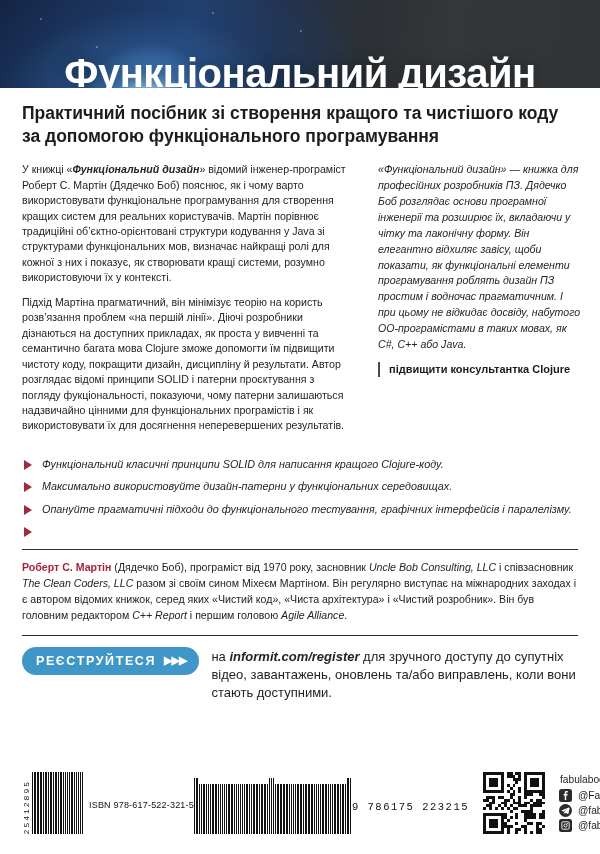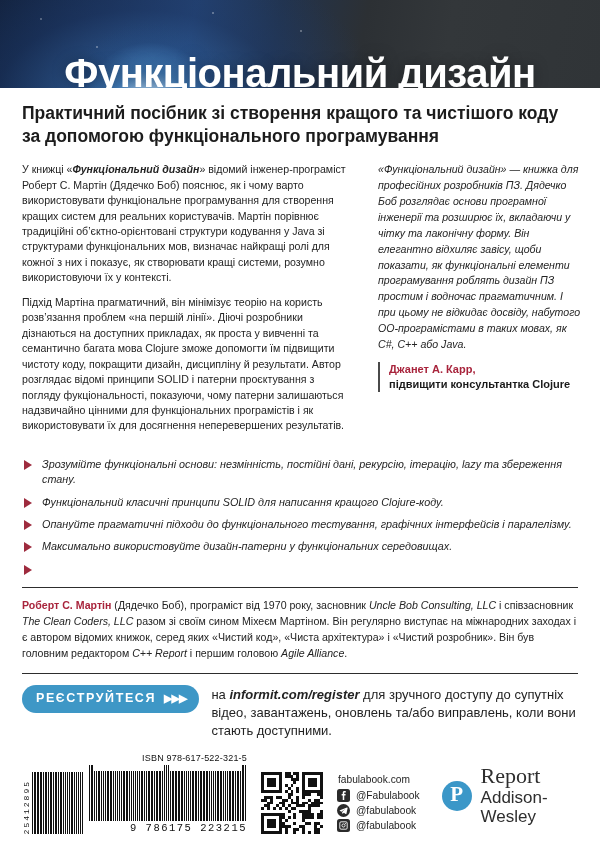--- a/index.html
+++ b/index.html
@@ -214,21 +214,21 @@
     writing-mode: vertical-rl;
     transform: rotate(180deg);
     font-family: "Liberation Mono", monospace;
     font-size: 8px;
     letter-spacing: 2px;
     color: #111;
     margin-right: 1px;
   }
   .bars { display: flex; align-items: flex-end; }
   .bar { background: #111; margin-right: 1px; }
-  .ean-block { display: flex; flex-direction: column; align-items: flex-end; }
+  .ean-block { display: flex; flex-direction: row; align-items: center; }
   .isbn-text {
     font-family: "Liberation Sans", sans-serif;
     font-size: 9px;
     color: #111;
     letter-spacing: 0.2px;
     margin-bottom: 2px;
   }
   .ean-digits {
     font-family: "Liberation Mono", monospace;
     font-size: 10.5px;
@@ -335,43 +335,38 @@
 <div class="cols">
 
   <div class="col-left">
     <p class="body-p"><span>У книжці «</span><i>Функціональний дизайн</i><span>» відомий інженер-програміст Роберт С. Мартін (Дядечко Боб) пояснює, як і чому варто використовувати функціональне програмування для створення кращих систем для реальних користувачів. Мартін порівнює традиційні об’єктно-орієнтовані структури кодування у Java зі структурами функціональних мов, визначає найкращі ролі для кожної з них і показує, як створювати кращі системи, розумно використовуючи їх у контексті.</span></p>
     <p class="body-p">Підхід Мартіна прагматичний, він мінімізує теорію на користь розв’язання проблем «на першій лінії». Діючі розробники дізнаються на доступних прикладах, як проста у вивченні та семантично багата мова Clojure зможе допомогти їм підвищити чистоту коду, покращити дизайн, дисципліну й результати. Автор розглядає відомі принципи SOLID і патерни проєктування з погляду фукціональності, показуючи, чому патерни залишаються надзвичайно цінними для функціональних програмістів і як використовувати їх для досягнення неперевершених результатів.</p>
   </div>
 
   <div class="col-right">
     <p class="quote">«Функціональний дизайн» — книжка для професійних розробників ПЗ. Дядечко Боб розглядає основи програмної інженерії та розширює їх, вкладаючи у чітку та лаконічну форму. Він елегантно відхиляє завісу, щоби показати, як функціональні елементи програмування роблять дизайн ПЗ простим і водночас прагматичним. І при цьому не відкидає досвіду, набутого ОО-програмістами в таких мовах, як C#, C++ або Java.</p>
     <div class="attrib-wrap">
-      <div class="attrib-name">Джанет А. Карр,</div>
       <div class="attrib-role">підвищити консультантка Clojure</div>
     </div>
   </div>
 
 </div>
 
 <div class="bullets">
   <div class="bullet">
     <span class="bullet-marker"></span>
-    <span class="bullet-text">Зрозумійте функціональні основи: незмінність, постійні дані, рекурсію, ітерацію, lazy та збереження стану.</span>
+    <span class="bullet-text">Функціональний класичні принципи SOLID для написання кращого Clojure-коду.</span>
   </div>
   <div class="bullet">
     <span class="bullet-marker"></span>
-    <span class="bullet-text">Функціональний класичні принципи SOLID для написання кращого Clojure-коду.</span>
+    <span class="bullet-text">Максимально використовуйте дизайн-патерни у функціональних середовищах.</span>
   </div>
   <div class="bullet">
     <span class="bullet-marker"></span>
     <span class="bullet-text">Опануйте прагматичні підходи до функціонального тестування, графічних інтерфейсів і паралелізму.</span>
-  </div>
-  <div class="bullet">
-    <span class="bullet-marker"></span>
-    <span class="bullet-text">Максимально використовуйте дизайн-патерни у функціональних середовищах.</span>
   </div>
   <div class="bullet">
     <span class="bullet-marker"></span>
   </div>
 </div>
 
 <hr class="rule">
 
 <p class="bio"><span class="bio-name">Роберт С. Мартін</span><span> (Дядечко Боб), програміст від 1970 року, засновник </span><i>Uncle Bob Consulting, LLC</i><span> і співзасновник </span><i>The Clean Coders, LLC</i><span> разом зі своїм сином Міхеєм Мартіном. Він регулярно виступає на міжнародних заходах і є автором відомих книжок, серед яких «Чистий код», «Чиста архітектура» і «Чистий розробник». Він був головним редактором </span><i>C++ Report</i><span> і першим головою </span><i>Agile Alliance</i><span>.</span></p>
 

